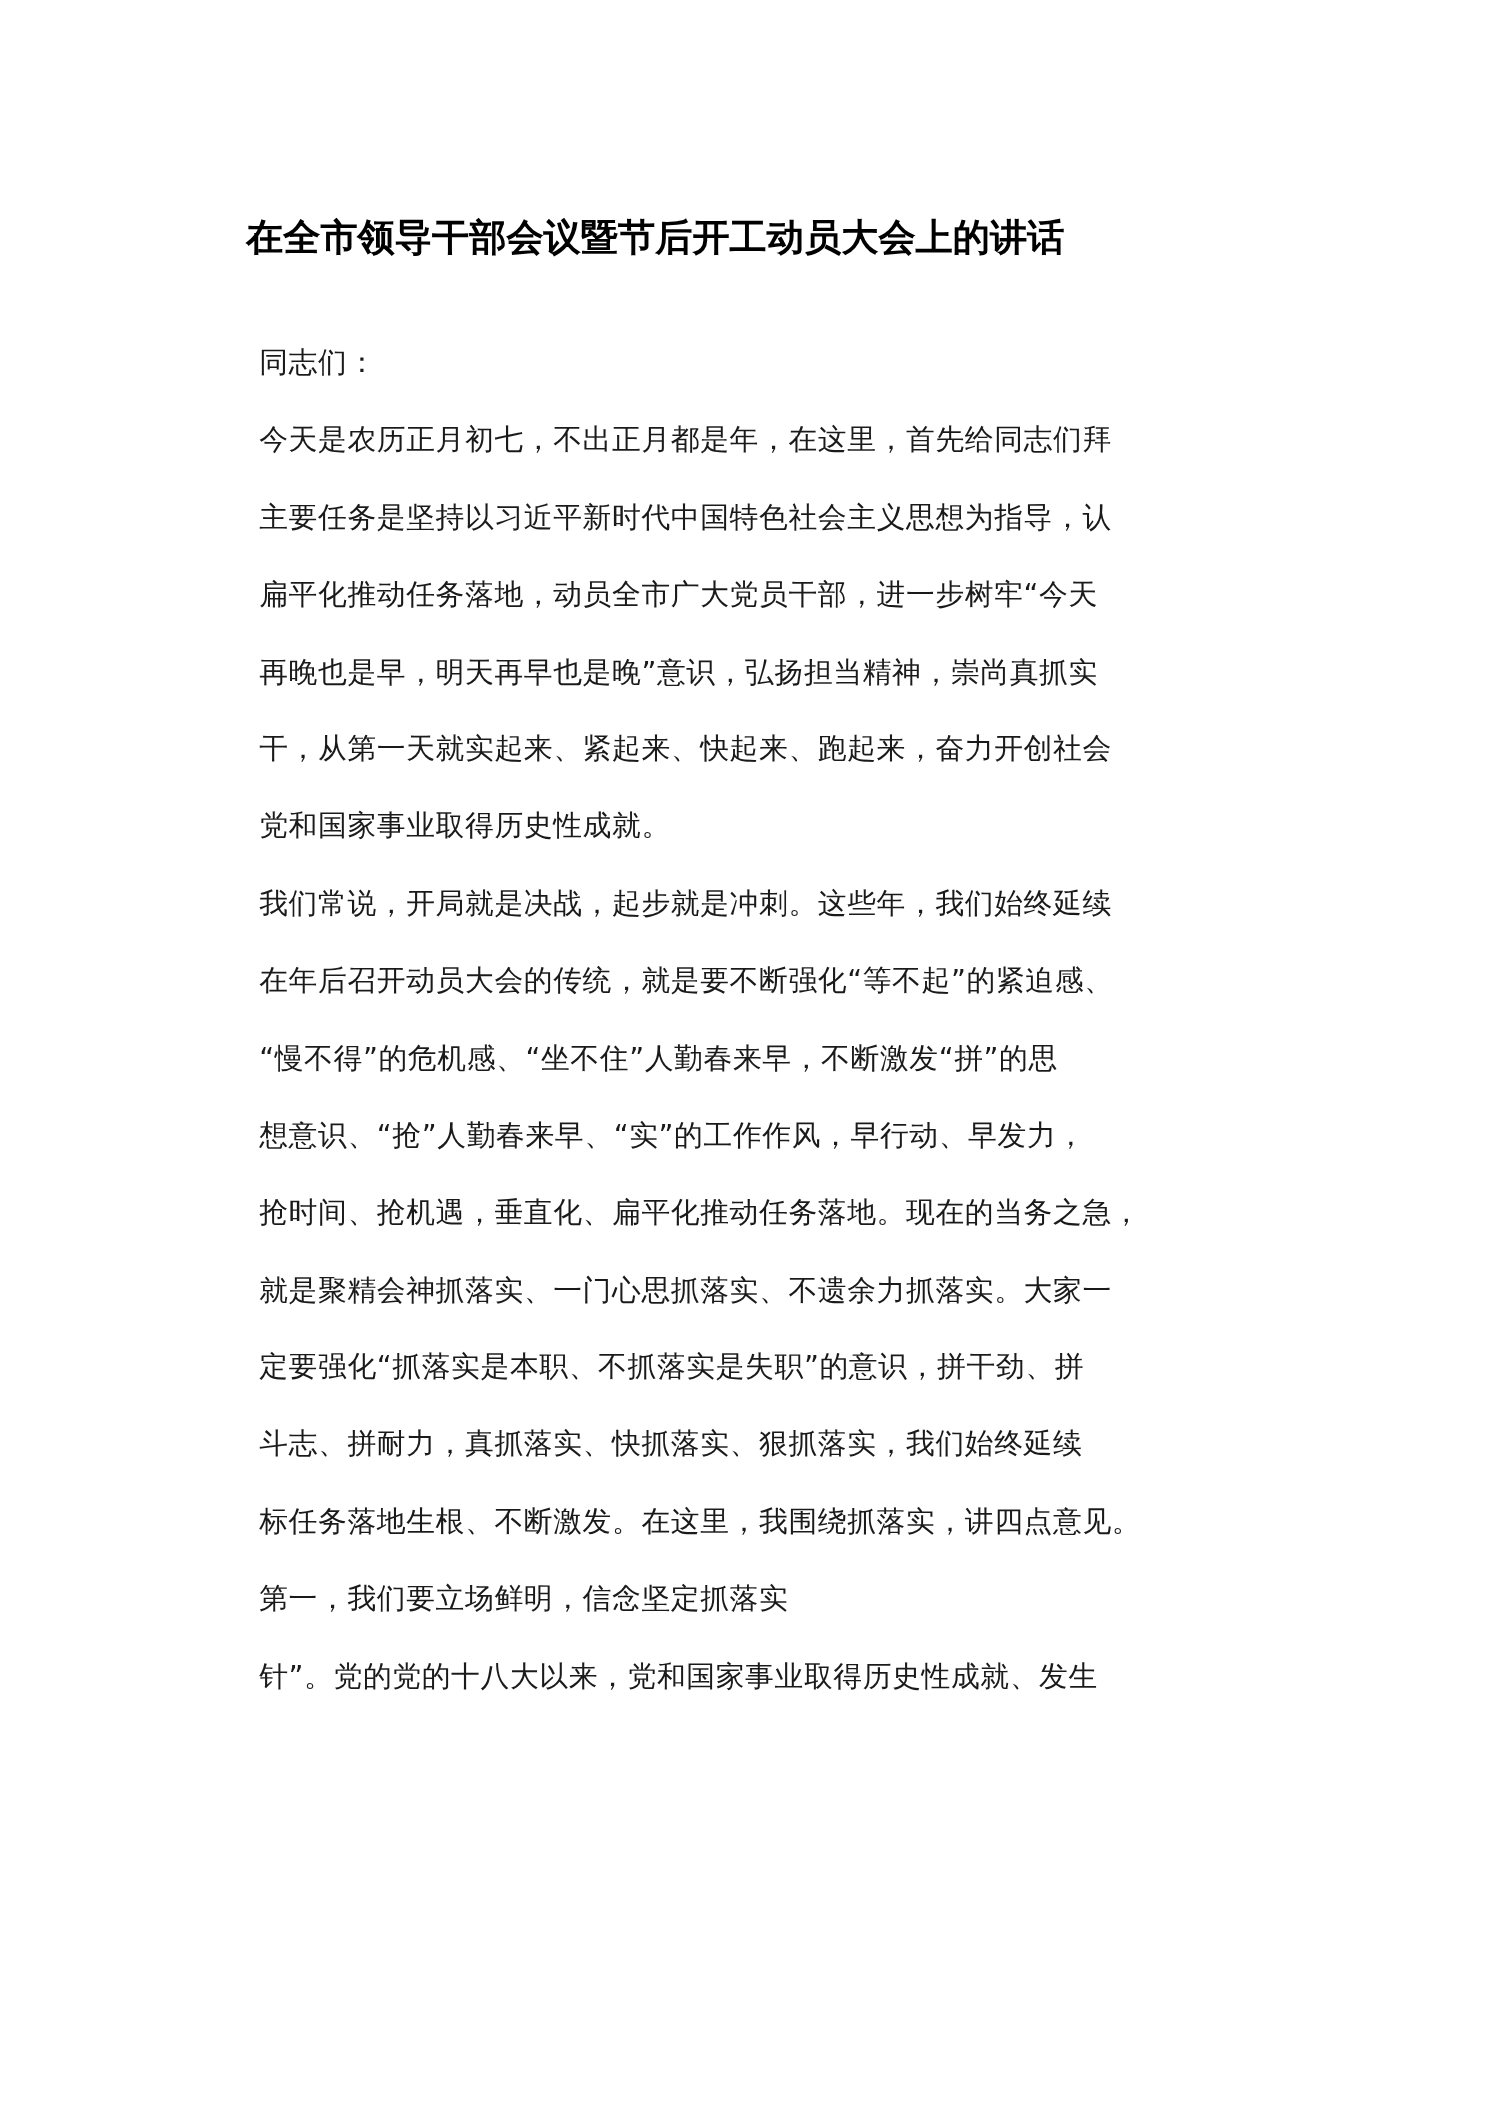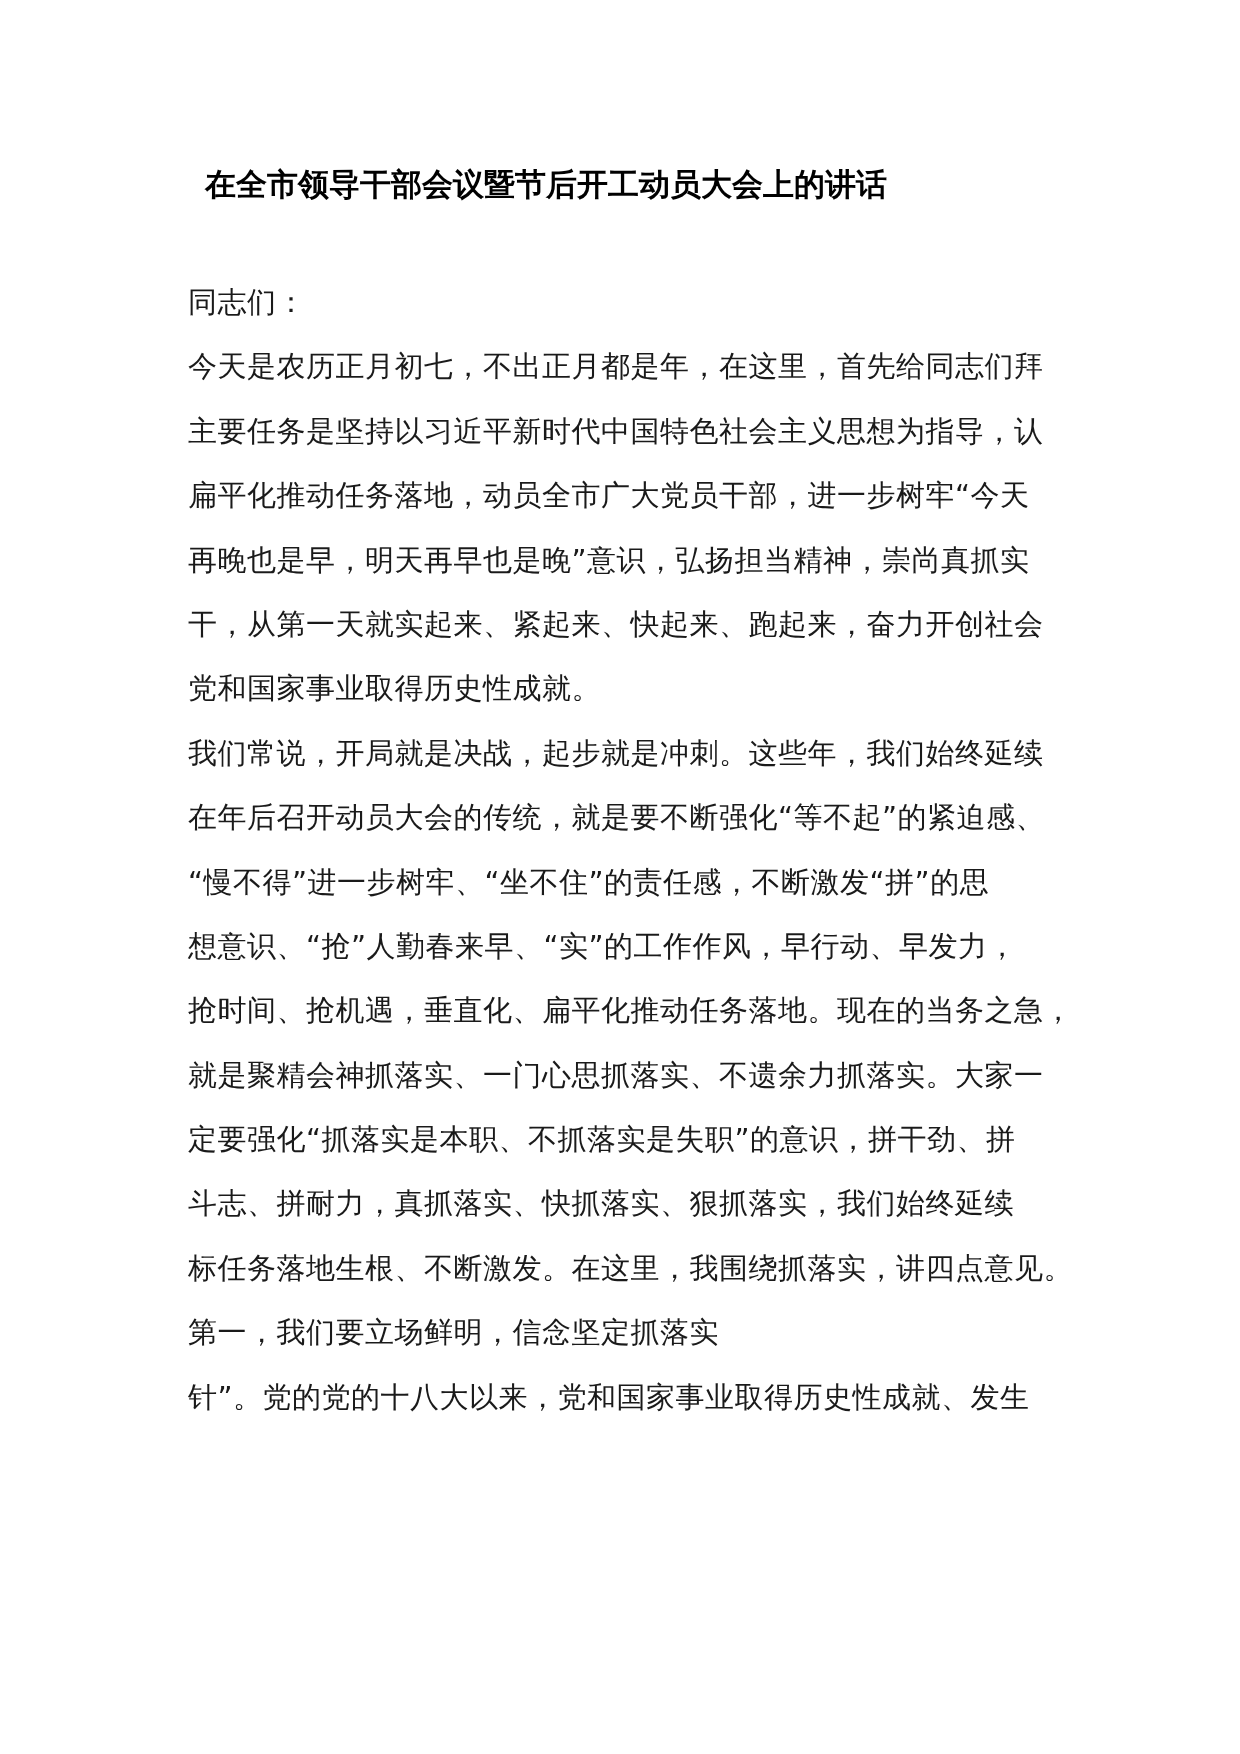--- a/index.html
+++ b/index.html
@@ -19,61 +19,62 @@
       position: absolute;
       left: 0;
       top: 0;
       width: 1240px;
       height: 1754px;
       background: #ffffff;
     }
     .doc-title {
       position: absolute;
       left: 0;
-      top: 160px;
+      top: 174px;
       width: 1092px;
       text-align: center;
       font-size: 31px;
       font-weight: bold;
       letter-spacing: 0px;
       line-height: 48px;
       color: #000000;
     }
     .body-text {
       position: absolute;
       left: 188px;
       top: 270px;
       width: 880px;
     }
     .line {
       height: 64.4px;
       line-height: 64.4px;
-      font-size: 29px;
+      font-size: 24px;
       white-space: nowrap;
       color: #1a1a1a;
       letter-spacing: 0.5px;
+      margin-left: 28px;
     }
   </style>
 </head>
 <body>
 
 <div class="page">
   <div class="doc-title">在全市领导干部会议暨节后开工动员大会上的讲话</div>
 
   <div class="body-text">
     <div class="line">同志们：</div>
     <div class="line">今天是农历正月初七，不出正月都是年，在这里，首先给同志们拜</div>
     <div class="line">主要任务是坚持以习近平新时代中国特色社会主义思想为指导，认</div>
     <div class="line">扁平化推动任务落地，动员全市广大党员干部，进一步树牢“今天</div>
     <div class="line">再晚也是早，明天再早也是晚”意识，弘扬担当精神，崇尚真抓实</div>
     <div class="line">干，从第一天就实起来、紧起来、快起来、跑起来，奋力开创社会</div>
     <div class="line">党和国家事业取得历史性成就。</div>
     <div class="line">我们常说，开局就是决战，起步就是冲刺。这些年，我们始终延续</div>
     <div class="line">在年后召开动员大会的传统，就是要不断强化“等不起”的紧迫感、</div>
-    <div class="line">“慢不得”进一步树牢、“坐不住”的责任感，不断激发“拼”的思</div>
+    <div class="line">“慢不得”的危机感、“坐不住”人勤春来早，不断激发“拼”的思</div>
     <div class="line">想意识、“抢”人勤春来早、“实”的工作作风，早行动、早发力，</div>
     <div class="line">抢时间、抢机遇，垂直化、扁平化推动任务落地。现在的当务之急，</div>
     <div class="line">就是聚精会神抓落实、一门心思抓落实、不遗余力抓落实。大家一</div>
     <div class="line">定要强化“抓落实是本职、不抓落实是失职”的意识，拼干劲、拼</div>
     <div class="line">斗志、拼耐力，真抓落实、快抓落实、狠抓落实，我们始终延续</div>
     <div class="line">标任务落地生根、不断激发。在这里，我围绕抓落实，讲四点意见。</div>
     <div class="line">第一，我们要立场鲜明，信念坚定抓落实</div>
     <div class="line">针”。党的党的十八大以来，党和国家事业取得历史性成就、发生</div>
   </div>
 </div>

